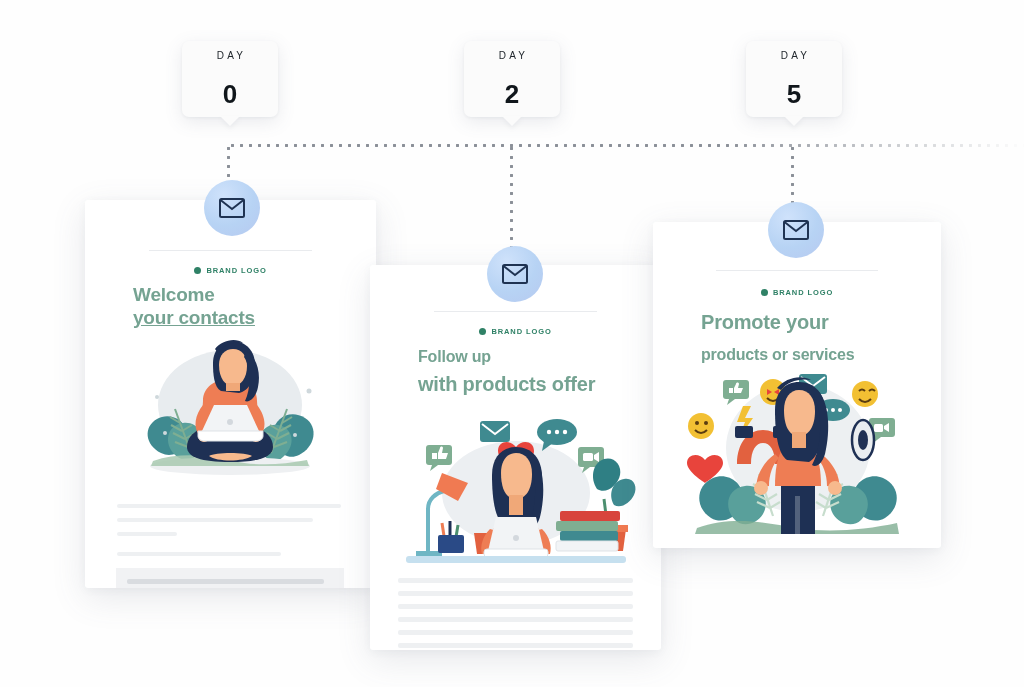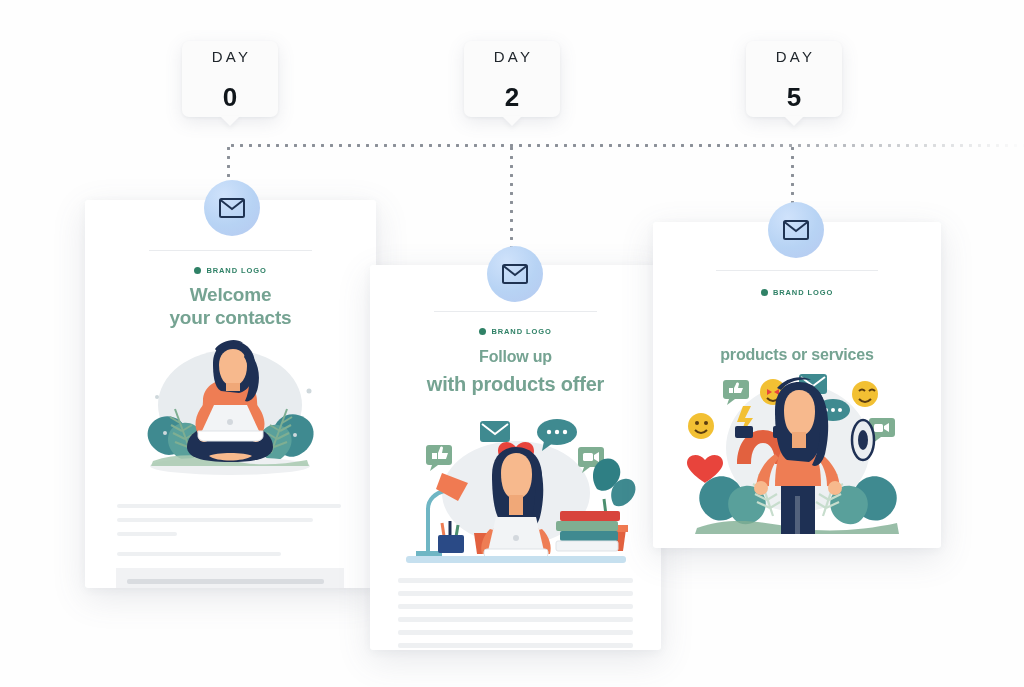--- a/index.html
+++ b/index.html
@@ -24,21 +24,21 @@
   }
   .day-badge .tail {
     position: absolute; bottom: -9px; left: 50%; margin-left: -10px;
     width: 0; height: 0;
     border-left: 10px solid transparent;
     border-right: 10px solid transparent;
     border-top: 10px solid #fbfbfb;
     filter: drop-shadow(0 3px 2px rgba(90,100,120,.07));
   }
   .day-word {
-    font-size: 15px; letter-spacing: 3.2px;
+    font-size: 10px; letter-spacing: 3.2px;
     color: #20262c; font-weight: 400; line-height: 1;
     margin-bottom: 20px; padding-left: 3px;
   }
   .day-num {
     font-size: 26px; font-weight: 700; color: #10161b; line-height: 1;
   }
 
   
   .dot-h {
     position: absolute; height: 3px; z-index: 3;
@@ -73,23 +73,24 @@
   }
   .brandline {
     position: absolute; width: 100%; display: flex;
     align-items: center; justify-content: center; gap: 5px;
   }
   .brand-dot { width: 7px; height: 7px; border-radius: 50%; background: #2f8166; }
   .brand-text {
     font-size: 7.5px; letter-spacing: .9px; color: #2f8166; font-weight: 600;
   }
   .headline {
-    position: absolute; width: 100%; text-align: center;
+    position: absolute; width: 100%; 
     color: #75a392; font-weight: 700; line-height: 1.23;
     letter-spacing: -.2px;
+    padding-left: 48px;
   }
 
   .illus { position: absolute; }
 
   
   .sk { position: absolute; background: #eef0f2; border-radius: 2px; }
   .sk.dark { background: #d9dce0; }
   .footband { position: absolute; background: #f1f2f4; }
 
   svg.illustration { display: block; }
@@ -122,21 +123,21 @@
     <div class="tail"></div>
   </div>
 
   <div class="mail-card" style="left:85px; top:200px; width:291px; height:388px;">
     <div class="divider" style="top:50px;"></div>
     <div class="brandline" style="top:66px;">
       <span class="brand-dot"></span>
       <span class="brand-text">BRAND LOGO</span>
     </div>
     <div class="headline" style="top:83px; font-size:19px;">Welcome</div>
-    <div class="headline" style="top:106px; font-size:19px;">your contacts</div>
+    <div class="headline" style="top:106px; font-size:19px;text-decoration:underline;">your contacts</div>
 
     <div class="illus" style="left:28px; top:135px; width:235px; height:160px;">
       <svg class="illustration" viewBox="0 0 235 160" width="235" height="160">
         <ellipse cx="117" cy="70" rx="72" ry="55" fill="#e8ecef"></ellipse>
 
         <path d="M48 118 C32 110 30 92 44 84 C56 77 72 84 74 98 C76 112 62 125 48 118Z" fill="#3f8a90"></path>
         <path d="M186 120 C202 112 206 92 192 83 C178 74 162 82 160 97 C158 112 172 127 186 120Z" fill="#3f8a90"></path>
         <path d="M62 120 C50 108 54 90 70 88 C84 86 94 100 88 114 C83 126 70 128 62 120Z" fill="#59a09b"></path>
         <path d="M170 122 C184 110 180 92 165 90 C151 88 142 102 148 115 C153 127 163 129 170 122Z" fill="#59a09b"></path>
 
@@ -290,20 +291,21 @@
     <div class="sk" style="left:28px; top:378px; width:235px; height:5px;"></div>
 
   </div>
 
   <div class="mail-card" style="left:653px; top:222px; width:288px; height:326px;">
     <div class="divider" style="top:48px;"></div>
     <div class="brandline" style="top:66px;">
       <span class="brand-dot"></span>
       <span class="brand-text">BRAND LOGO</span>
     </div>
+    <div class="headline" style="top:88px; font-size:20px;">Promote your</div>
     <div class="headline" style="top:123px; font-size:16px;">products or services</div>
 
     <div class="illus" style="left:24px; top:146px; width:242px; height:176px;">
       <svg class="illustration" viewBox="0 0 242 176" width="242" height="176">
         <ellipse cx="121" cy="80" rx="72" ry="64" fill="#edf0f2"></ellipse>
 
         <path d="M34 150 C18 140 18 118 36 110 C50 104 66 114 66 130 C66 146 48 158 34 150Z" fill="#3f8a90"></path>
         <path d="M208 150 C224 140 224 118 206 110 C192 104 176 114 176 130 C176 146 194 158 208 150Z" fill="#3f8a90"></path>
         <path d="M58 152 C46 140 50 120 68 118 C84 116 94 132 86 146 C80 156 66 160 58 152Z" fill="#59a09b"></path>
         <path d="M184 152 C196 140 192 120 174 118 C158 116 148 132 156 146 C162 156 176 160 184 152Z" fill="#59a09b"></path>

